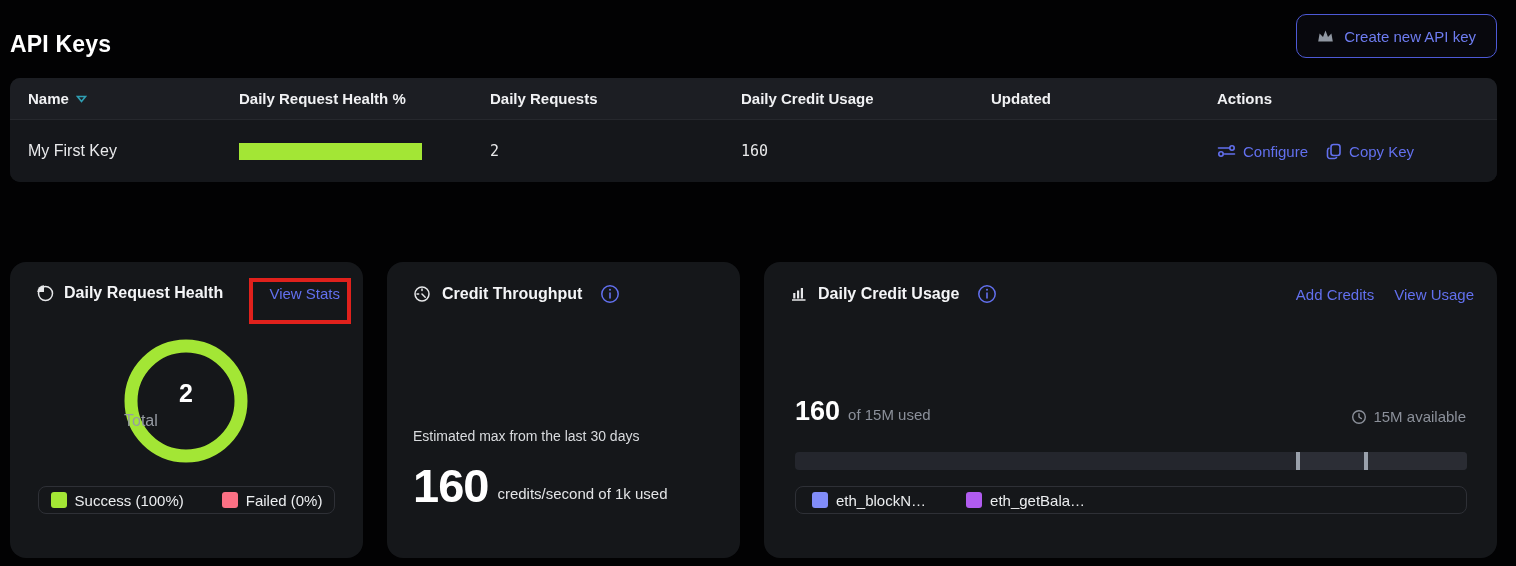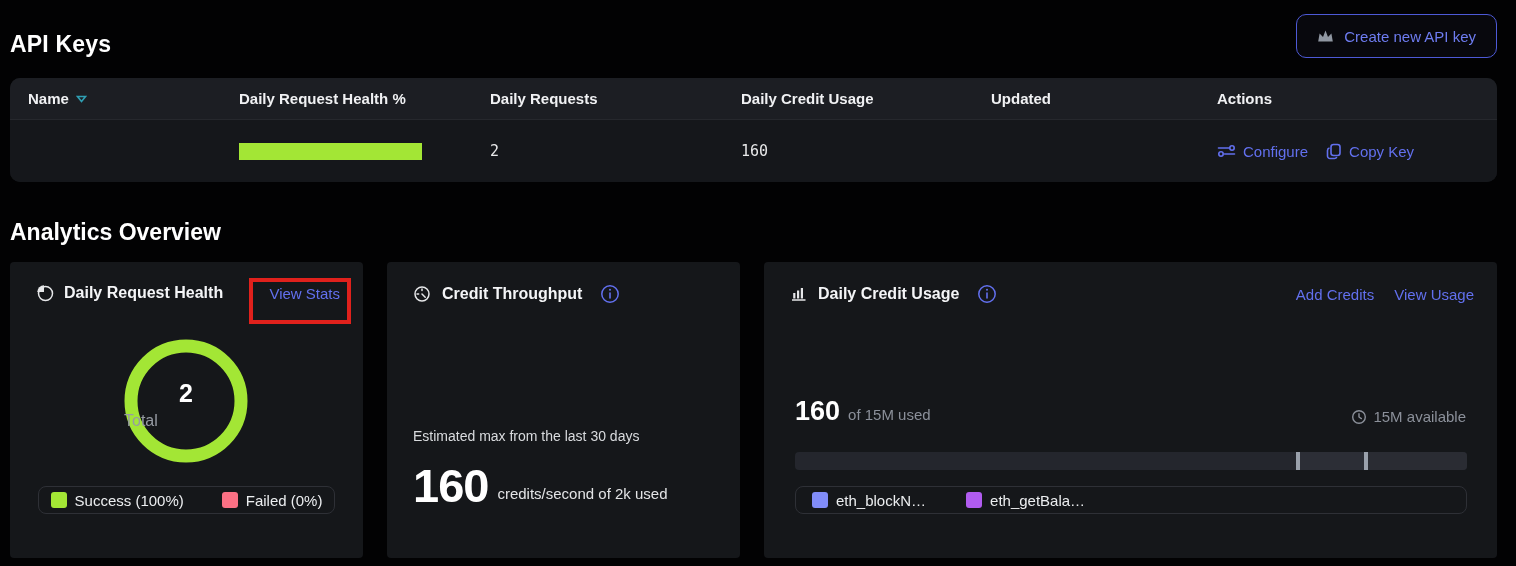--- a/index.html
+++ b/index.html
@@ -23,21 +23,21 @@
   .health-track { width:183px; height:17px; }
   .health-fill { height:100%; }
   .mono { font-family:"DejaVu Sans Mono",monospace; font-size:15px; color:#e8e9ea; }
   .td-date { font-size:16px; color:#e9eaec; }
   .actions { display:flex; gap:18px; }
   .action-link { display:flex; align-items:center; gap:7px; color:#6270ee; font-size:15px; font-weight:500; text-decoration:none; cursor:pointer; }
 
   .h2 { position:absolute; left:10px; top:219px; font-size:23px; font-weight:700; color:#ffffff; }
 
   
-  .card { position:absolute; top:262px; height:296px; background:#15171a; border-radius:4px; }
+  .card { position:absolute; top:262px; height:296px; background:#15171a; border-radius:16px; }
   .card1 { left:10px;  width:353px; }
   .card2 { left:387px; width:353px; }
   .card3 { left:764px; width:733px; }
   .card-head { display:flex; align-items:center; margin-top:22px; padding:0 23px 0 26px; }
   .card-head .left { display:flex; align-items:center; gap:10px; flex:1; }
   .card-title { font-size:16px; font-weight:700; color:#f4f5f7; }
   .card-link { color:#6270ee; font-size:15px; text-decoration:none; cursor:pointer; }
   .link-row { display:flex; gap:20px; }
 
   
@@ -111,20 +111,23 @@
         </div>
       <div class="cell c5">
           <span class="th">Updated</span>
         </div>
       <div class="cell c6">
           <span class="th">Actions</span>
         </div>
     </div>
 
     <div class="trow">
+      <div class="cell c1">
+          <span class="td-name">My First Key</span>
+        </div>
       <div class="cell c2">
         <div class="health-track">
           <div class="health-fill" style="width: 100%; background-color: rgb(163, 230, 53);"></div>
         </div>
       </div>
       <div class="cell c3">
           <span class="mono">2</span>
         </div>
       <div class="cell c4">
           <span class="mono">160</span>
@@ -147,21 +150,20 @@
               <rect x="5" y="1.5" width="9" height="11" rx="2.5"></rect>
               <path d="M3.5 5 a2.5 2.5 0 0 0 -2 2.4 v5.6 a2.5 2.5 0 0 0 2.5 2.5 h4.5 a2.5 2.5 0 0 0 2.3 -1.5"></path>
             </svg>
           </span>
           <span>Copy Key</span>
         </a>
       </div>
     </div>
   </div>
 
-  <div class="h2">Analytics Overview</div>
 
   <section class="card card1">
     <div class="annotation-box"></div>
     <div class="card-head">
       <div class="left">
         <span>
           <svg width="18" height="18" viewBox="0 0 18 18" fill="none">
             <circle cx="9.5" cy="9.5" r="7" stroke="#e6e7e9" stroke-width="1.5"></circle>
             <path d="M8 1.2 A7 7 0 0 0 1.2 8 L8 8 Z" fill="#e6e7e9"></path>
           </svg>
@@ -206,21 +208,21 @@
             <circle cx="10" cy="10" r="8.2" stroke="#6270ee" stroke-width="1.5"></circle>
             <line x1="10" y1="9" x2="10" y2="14" stroke="#6270ee" stroke-width="1.6" stroke-linecap="round"></line>
             <circle cx="10" cy="5.8" r="1" fill="#6270ee"></circle>
           </svg>
         </span>
       </div>
     </div>
     <div class="tp-note">Estimated max from the last 30 days</div>
     <div class="tp-big-row">
       <span class="tp-big">160</span>
-      <span class="tp-unit">credits/second of 2k used</span>
+      <span class="tp-unit">credits/second of 1k used</span>
     </div>
   </section>
 
   <section class="card card3">
     <div class="card-head">
       <div class="left">
         <span>
           <svg width="18" height="18" viewBox="0 0 18 18" fill="none">
             <rect x="3.2" y="8" width="2.2" height="5.5" fill="#e6e7e9"></rect>
             <rect x="7" y="5.5" width="2.2" height="8" fill="#e6e7e9"></rect>

